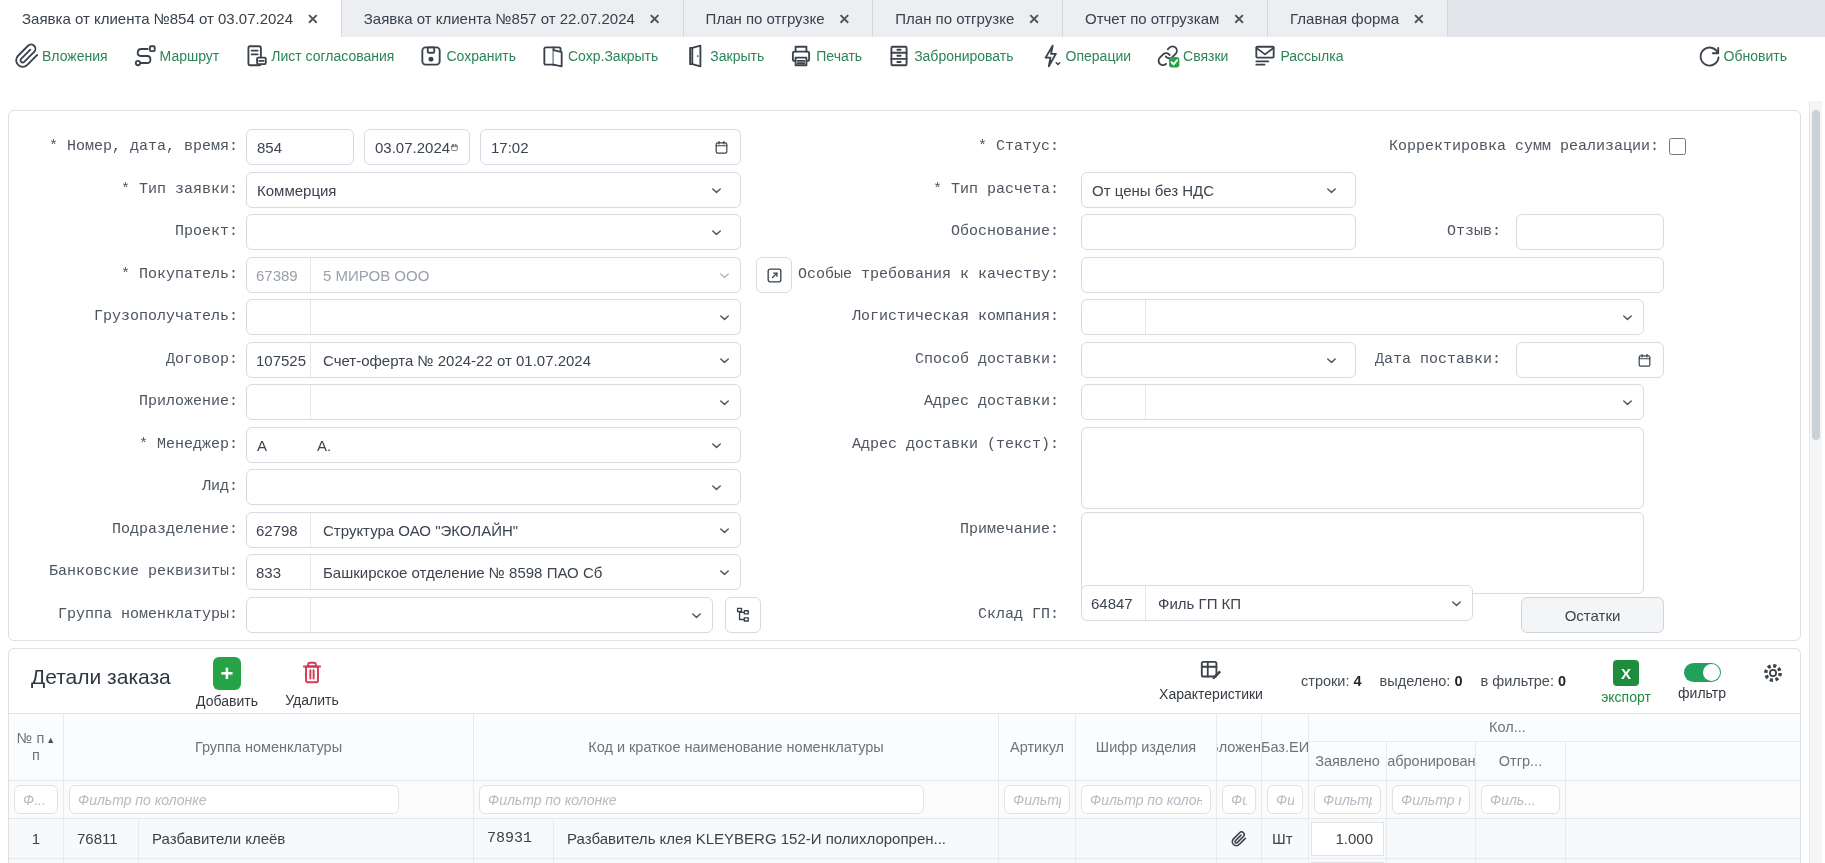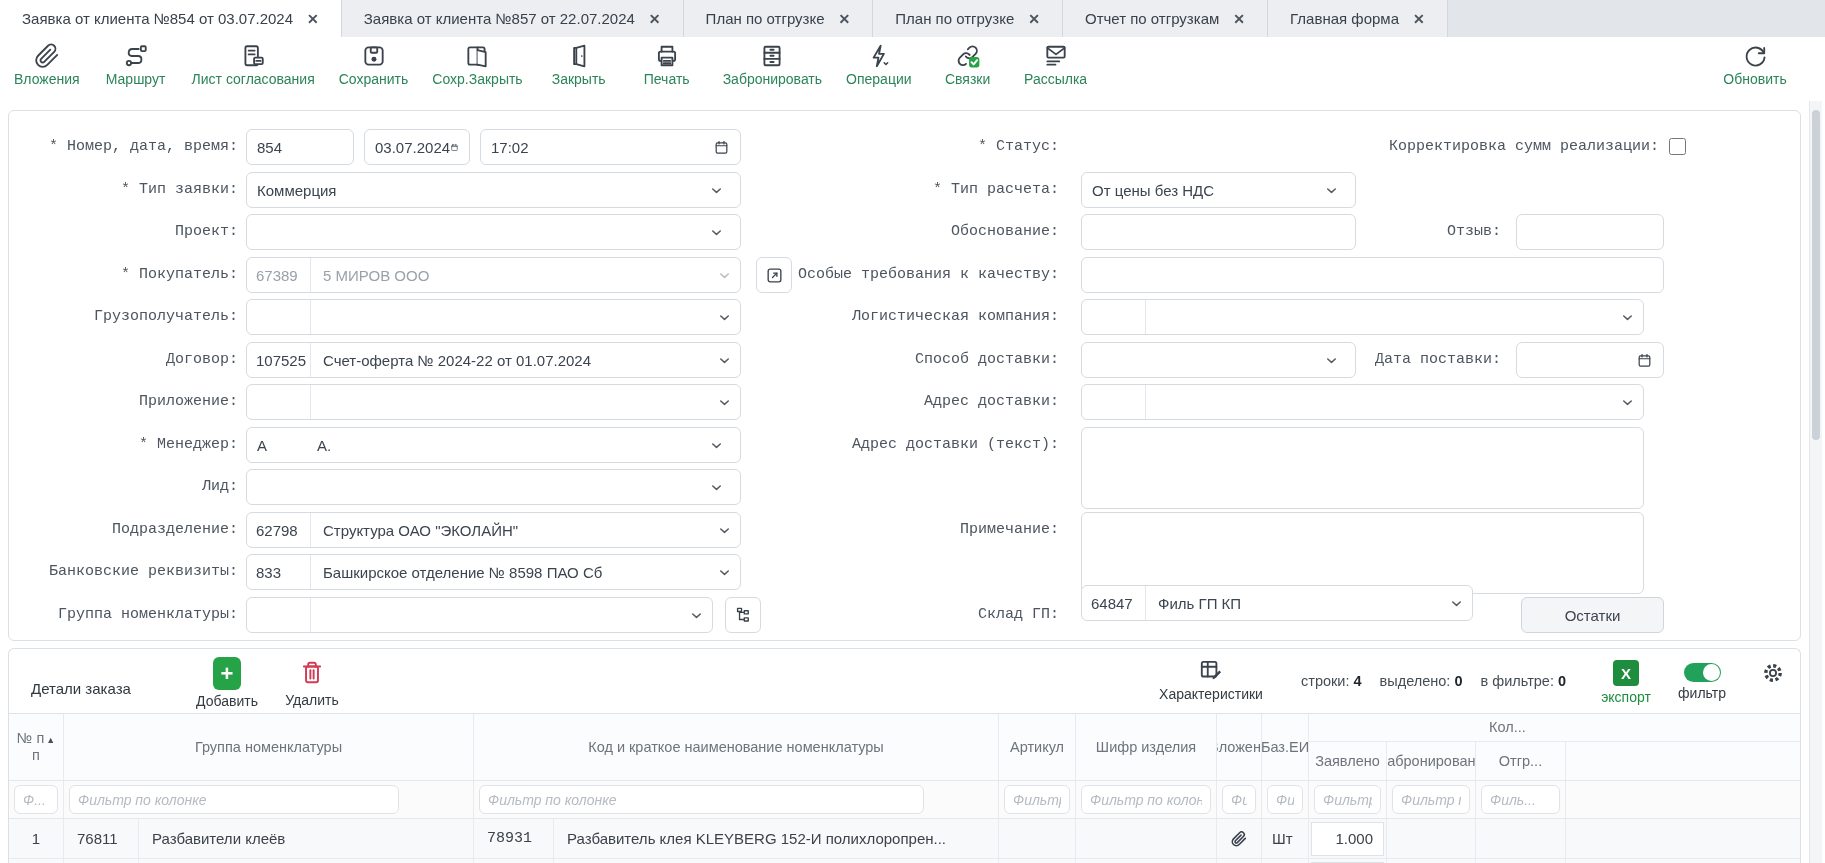--- a/index.html
+++ b/index.html
@@ -11,21 +11,21 @@
   .tabbar { position:absolute; left:0; top:0; right:0; height:37px; background:#e2e5e9; display:flex; z-index:6; }
   .tab { display:flex; align-items:center; gap:14px; padding:0 22px; font-size:15px; color:#39424c;
          background:#eceef1; border-right:1px solid #d2d7dc; white-space:nowrap; cursor:default; }
   .tab.active { background:#fff; }
   .tab .x { font-size:14px; color:#4b535c; font-weight:700; }
   .tabfill { flex:1; background:#e2e5e9; }
 
   
   .toolbar { position:absolute; left:0; top:37px; right:0; height:64px; background:#fff; z-index:5;
              display:flex; align-items:flex-start; padding:6px 0 0 14px; gap:24px; }
-  .tbtn { display:flex; flex-direction:column; align-items:center; gap:2px; min-width:64px; cursor:pointer; }
+  .tbtn { display:flex; flex-direction:row; align-items:center; gap:2px; min-width:64px; cursor:pointer; }
   .tbtn .lab { font-size:14px; color:#2c8458; white-space:nowrap; }
   .tbtn svg { display:block; }
   .tb-right { margin-left:auto; margin-right:38px; }
   .icn { stroke:#3a424b; fill:none; stroke-width:1.7; stroke-linecap:round; stroke-linejoin:round; }
 
   
   .doc-title-clip { position:absolute; left:14px; top:84px; height:26px; overflow:hidden; z-index:1; }
   .doc-title-clip span { display:block; margin-top:-8px; font-size:16.5px; font-weight:700; color:#2e3742; }
 
   
@@ -48,21 +48,21 @@
   .ta { position:absolute; border:1px solid #d5dbe1; border-radius:6px; background:#fff; resize:none; }
   .sqbtn { position:absolute; width:36px; height:36px; border:1px solid #d5dbe1; border-radius:6px; background:#fff;
            display:flex; align-items:center; justify-content:center; cursor:pointer; }
   .btn { position:absolute; height:36px; border:1px solid #cfd5db; border-radius:6px; background:#f3f5f7;
          display:flex; align-items:center; justify-content:center; font-size:15px; color:#3c4450; cursor:pointer; }
   .cb { position:absolute; width:17px; height:17px; accent-color:#2c8458; }
 
   
   .panel2 { position:absolute; left:8px; top:648px; width:1793px; height:215px; background:#fff;
             border:1px solid #dbe0e5; border-bottom:none; border-radius:6px 6px 0 0; overflow:hidden; z-index:2; }
-  .dtitle { position:absolute; left:22px; top:31px; font-size:15px; color:#2f3840; }
+  .dtitle { position:absolute; left:22px; top:16px; font-size:21px; color:#2f3840; }
   .act { position:absolute; top:8px; display:flex; flex-direction:column; align-items:center; gap:3px; cursor:pointer; }
   .act .lab { font-size:14px; color:#333a41; white-space:nowrap; }
   .plus { width:28px; height:33px; background:#26a347; border-radius:6px; color:#fff; font-size:22px; font-weight:700;
           display:flex; align-items:center; justify-content:center; line-height:1; }
   .counters { position:absolute; left:1292px; top:24px; display:flex; gap:18px; font-size:14.5px; color:#454c54; }
   .counters b { color:#20262c; }
   .xbadge { width:26px; height:26px; background:#1e8e3e; border-radius:4px; color:#fff; font-weight:700; font-size:15px;
             display:flex; align-items:center; justify-content:center; margin-top:3px; }
   .act .green { color:#1e8e3e; }
   .toggle { width:37px; height:19px; background:#21a15a; border-radius:10px; position:relative; margin-top:6px; }

